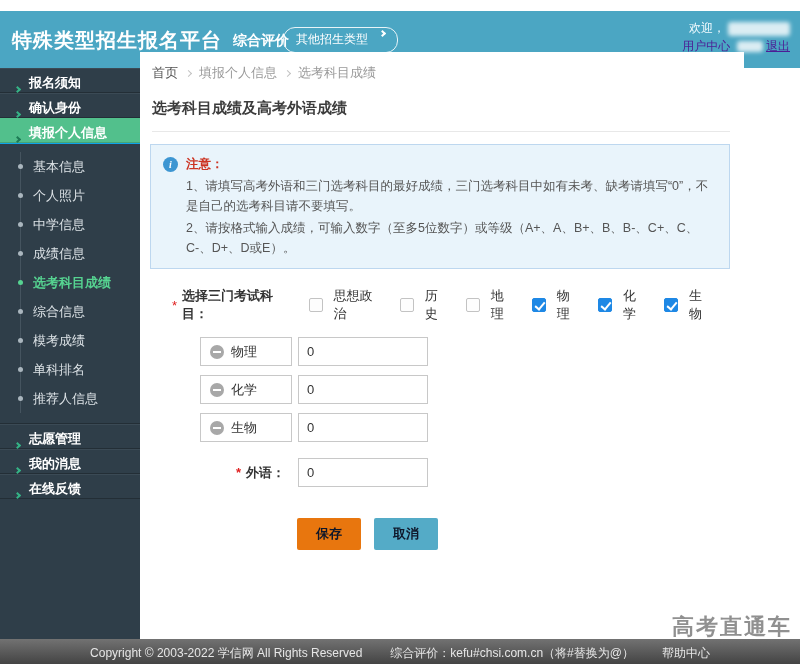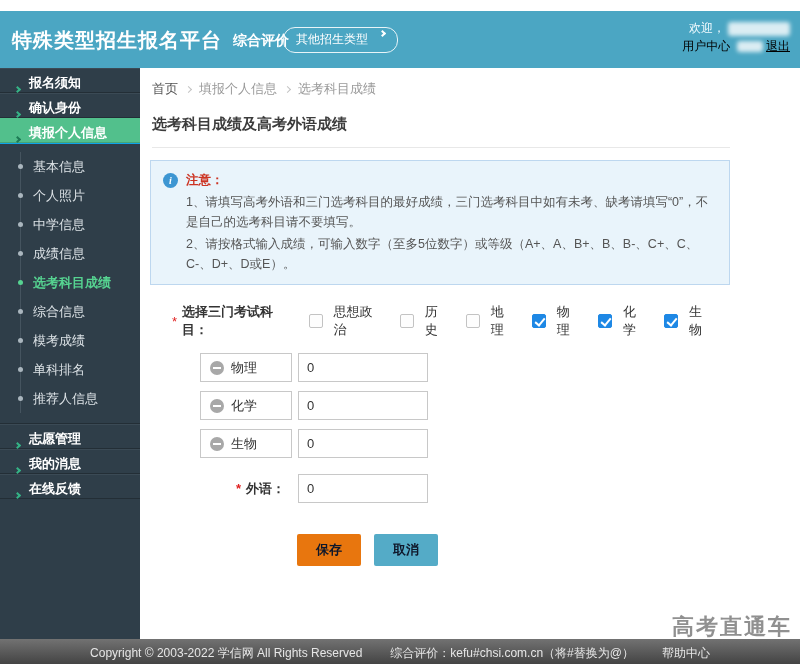--- a/index.html
+++ b/index.html
@@ -9,39 +9,39 @@
   
   .hdr { position:absolute; top:0; left:0; width:800px; height:57px; background:#4ba6c3; color:#fff; }
   .hdr-title { position:absolute; left:12px; top:16px; font-size:20px; font-weight:bold; letter-spacing:1px; }
   .hdr-sub { position:absolute; left:233px; top:21px; font-size:14px; font-weight:bold; }
   .hdr-pill { position:absolute; left:283px; top:16px; border:1px solid #e8f4f8; border-radius:12px;
     padding:3px 12px 4px 12px; font-size:12px; color:#fff; cursor:pointer; display:flex; gap:12px; }
   .chev { display:inline-block; width:5px; height:5px; border-top:2px solid currentColor; border-right:2px solid currentColor; transform:rotate(45deg); }
   .hdr-user { position:absolute; right:10px; top:8px; text-align:right; font-size:12px; color:#f2fbff; line-height:18px; }
   .smudge { display:inline-block; width:62px; height:14px; background:rgba(255,255,255,.8); border-radius:3px; filter:blur(2px); vertical-align:middle; margin-left:3px; }
   .smudge.small { width:26px; height:11px; }
-  .hdr-user a { color:#000000; text-decoration:none; cursor:pointer; }
+  .hdr-user a { color:#4c1d95; text-decoration:none; cursor:pointer; }
   .hdr-user a.ul { text-decoration:underline; }
 
   
   .side { position:absolute; top:57px; left:0; width:140px; height:571px; background:#2f3e49; }
   .nav-item { height:25px; display:flex; align-items:flex-end; padding-left:15px; gap:9px;
     color:#fff; font-size:13px; font-weight:bold; border-top:1px solid #3b4a55; border-bottom:1px solid #232e36; cursor:pointer; }
   .nav-item .chev { color:#35b386; margin-top:0; }
   .nav-item.active { background:#52c08c; border-top-color:#52c08c; border-bottom-color:#45a377; }
   .nav-item.active .chev { color:#1d7a55; }
   .subnav { padding:8px 0 10px 0; border-bottom:1px solid #232e36; border-top:1px solid #0ea5e9; }
   .subnav-inner { margin-left:20px; border-left:1px solid #45545f; }
   .sub-item { height:29px; display:flex; align-items:center; gap:10px; color:#dde3e7; font-size:13px; cursor:pointer; margin-left:-3px; }
   .dot { width:5px; height:5px; border-radius:50%; background:#aab6be; flex:none; }
   .sub-item.active { color:#56d391; font-weight:bold; }
   .sub-item.active .dot { background:#56d391; }
 
   
-  .main { position:absolute; top:57px; left:140px; width:604px; height:571px; background:#fff; padding:8px 14px 0 10px; }
+  .main { position:absolute; top:41px; left:140px; width:604px; height:571px; background:#fff; padding:8px 14px 0 10px; }
   .crumbs { font-size:13px; color:#999; display:flex; align-items:center; gap:8px; margin:4px 0 0 2px; }
   .crumbs .first { color:#555; cursor:pointer; }
   .crumbs .sep { width:5px; height:5px; border-width:1px; color:#c2c2c2; margin-top:1px; }
   .pg-title { font-size:15px; font-weight:bold; color:#3c3c3c; margin:17px 0 0 2px; padding-bottom:13px; border-bottom:1px solid #e8e8e8; }
 
   .notice { margin-top:12px; border:1px solid #bdd7ef; background:#e9f4fb; padding:9px 12px 10px 12px;
     font-size:12.5px; color:#555; line-height:20px; }
   .notice-head { display:flex; align-items:center; gap:8px; }
   .info-icon { width:15px; height:15px; border-radius:50%; background:#3d96d2; color:#fff; flex:none;
     font-size:10px; font-weight:bold; font-style:italic; text-align:center; line-height:15px; font-family:"Liberation Serif",serif; }

